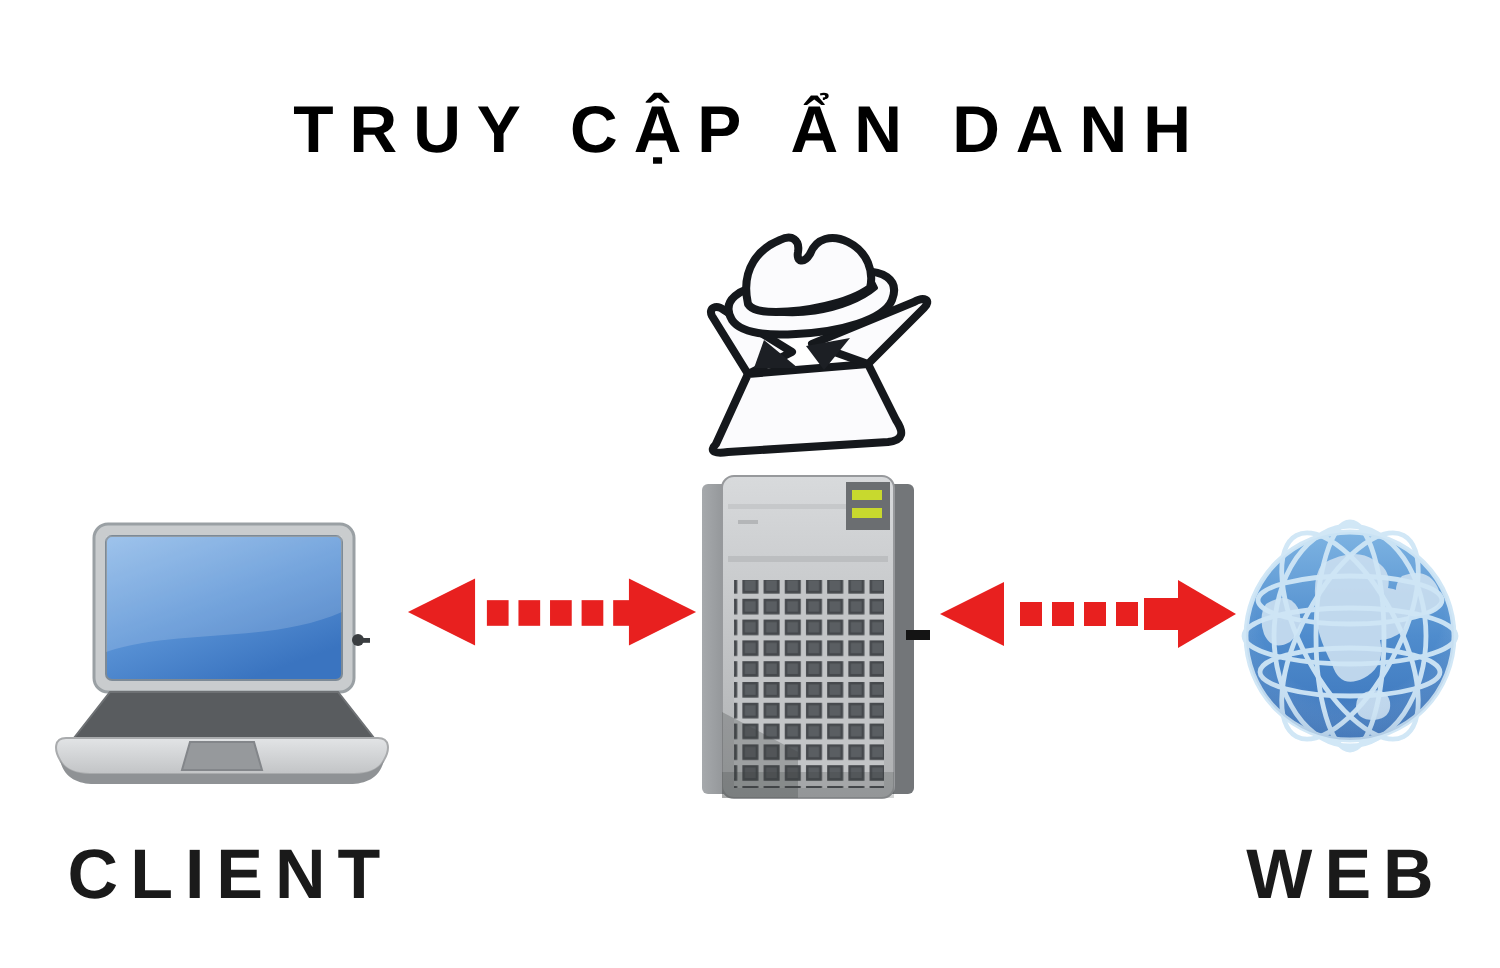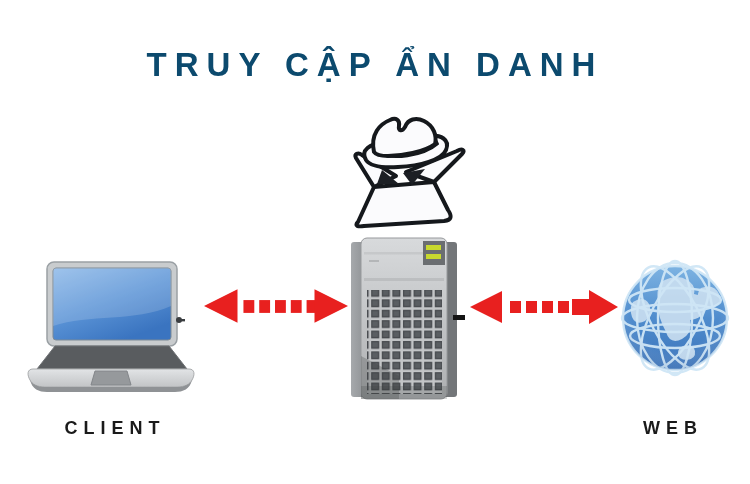--- a/index.html
+++ b/index.html
@@ -3,25 +3,25 @@
 <meta charset="utf-8">
 <style>
   html,body{margin:0;padding:0;background:#ffffff;}
   #canvas{
     position:relative;width:750px;height:484px;background:#ffffff;
     font-family:"Liberation Sans",sans-serif;overflow:hidden;
   }
   .abs{position:absolute;}
   #title{
     left:0;top:46px;width:750px;text-align:center;
-    font-size:33px;font-weight:700;letter-spacing:8px;color:#0c4a6e;
+    font-size:33px;font-weight:700;letter-spacing:8px;color:#000000;
     white-space:nowrap;
   }
   .node-label{
-    top:418px;text-align:center;font-size:18px;font-weight:700;
+    top:418px;text-align:center;font-size:35px;font-weight:700;
     letter-spacing:6px;color:#1a1a1a;white-space:nowrap;
   }
   #label-client{left:10px;width:210px;}
   #label-proxy{left:335px;width:145px;}
   #label-web{left:608px;width:130px;text-align:center;}
   svg{display:block;overflow:visible;}
 </style>
 </head>
 <body>
 

